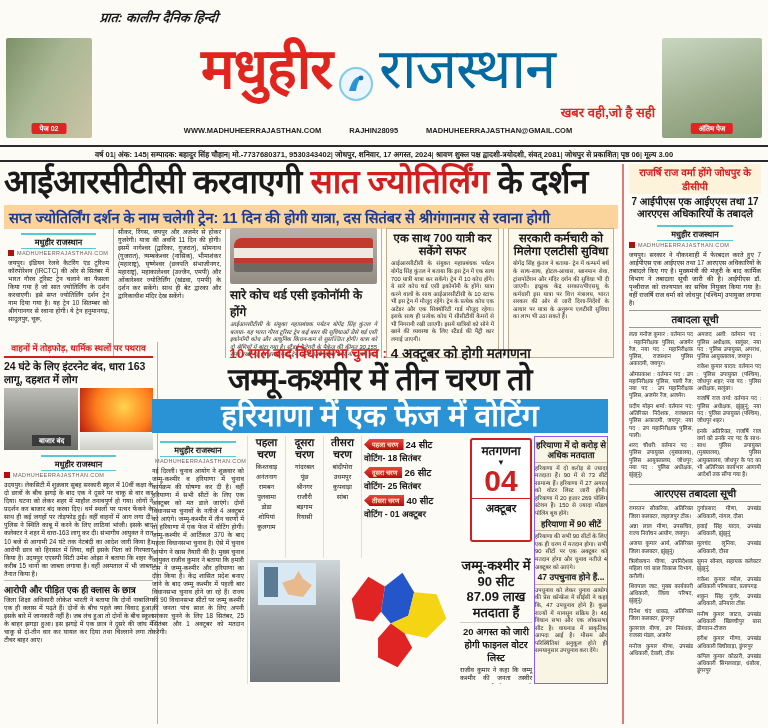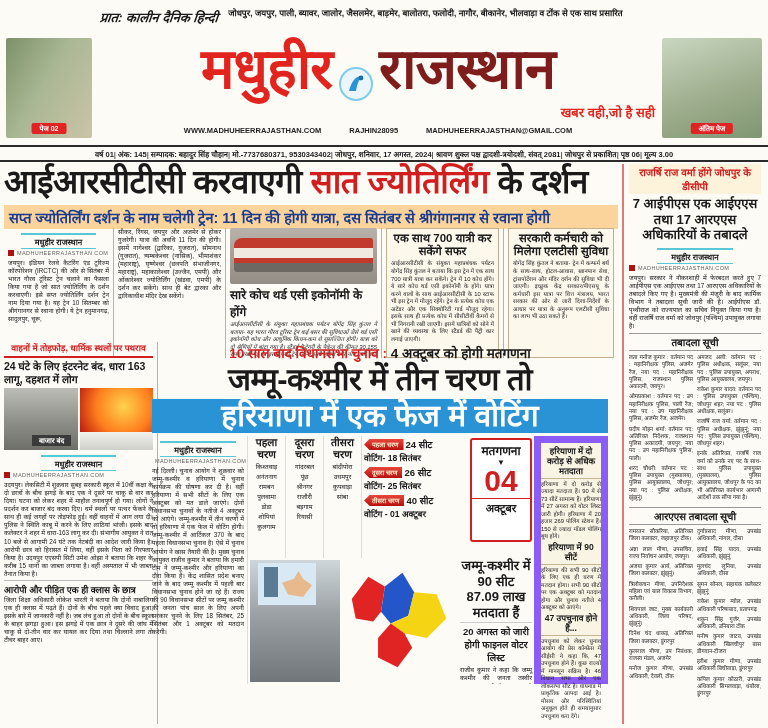--- a/index.html
+++ b/index.html
@@ -10,21 +10,21 @@
   .mast{position:absolute;top:0;left:0;width:768px;height:145px;}
   .mast-photo{position:absolute;top:38px;width:86px;height:100px;border-radius:2px;}
   .mast-photo.l{left:6px;background:linear-gradient(120deg,#7c9168,#a9b794 45%,#cbc4a6);}
   .mast-photo.r{right:6px;width:100px;background:linear-gradient(160deg,#c9d7c1,#9fae8e 55%,#7f9672);}
   .photo-tag{position:absolute;bottom:4px;left:50%;transform:translateX(-50%);background:#e02424;color:#fff;font-size:7px;font-weight:bold;padding:1px 8px;border-radius:2px;white-space:nowrap;}
   .mast-topline{position:absolute;top:8px;left:100px;right:112px;display:flex;gap:10px;align-items:flex-start;}
   .pretitle{font-style:italic;font-weight:bold;font-size:13px;white-space:nowrap;transform:skewX(-6deg);}
   .cities{font-weight:bold;font-size:8.5px;line-height:1.3;}
   .title-row{position:absolute;top:28px;left:100px;right:112px;text-align:center;white-space:nowrap;}
   .title-red{font-size:56px;font-weight:bold;color:#e2241f;letter-spacing:-1px;}
-  .title-black{font-size:56px;font-weight:bold;color:#7f1d1d;letter-spacing:-1px;}
+  .title-black{font-size:56px;font-weight:normal;color:#0369a1;letter-spacing:-1px;}
   .logo{display:inline-block;width:34px;height:34px;vertical-align:middle;margin:0 2px;}
   .tagline{position:absolute;top:103px;right:113px;color:#e2241f;font-weight:bold;font-size:13px;}
   .mast-bottom{position:absolute;top:126px;left:100px;right:112px;display:flex;justify-content:center;gap:28px;font-size:7.5px;font-weight:bold;color:#222;}
   
   .dateline{position:absolute;top:145px;left:0;width:768px;height:17px;border-top:2px solid #2b2b2b;border-bottom:2px solid #2b2b2b;display:flex;align-items:center;justify-content:center;font-size:7.5px;font-weight:bold;box-sizing:border-box;}
   .dateline span+span::before{content:"  |  ";color:#555;}
   
   .lead{position:absolute;top:164px;left:4px;width:614px;}
   .lead-h{font-size:33px;font-weight:bold;line-height:1.1;letter-spacing:-0.5px;white-space:nowrap;}
   .red{color:#d11f1f;}
@@ -43,21 +43,21 @@
   .trainbox{width:100%;height:56px;background:linear-gradient(#b9b2aa,#948d85);position:relative;border-radius:2px;overflow:hidden;}
   .trainbody{position:absolute;left:4px;right:4px;top:10px;height:34px;border-radius:8px 3px 3px 3px;background:linear-gradient(180deg,#c23a2e 0 30%,#efe9e2 30% 58%,#c23a2e 58% 74%,#6e6862 74% 100%);}
   .cap-title{font-weight:bold;font-size:12px;margin:2px 0 1px;}
   .cap-text{font-size:5.8px;line-height:1.3;font-style:italic;color:#222;}
   .sbox{border:1px solid #c5ad8f;background:#fcf8ec;padding:3px 4px;height:100%;box-sizing:border-box;}
   .sbox-title{font-weight:bold;font-size:11.5px;text-align:center;line-height:1.15;margin-bottom:2px;}
   .t55{font-size:5.8px;line-height:1.3;}
   
   .rail{position:absolute;top:164px;left:622px;width:142px;height:560px;border-left:2px solid #e07a7a;padding:0 3px 0 5px;box-sizing:border-box;overflow:hidden;}
   .rail-tophead{background:#fdf3da;color:#d11f1f;font-weight:bold;font-size:10px;text-align:center;padding:1px 2px;}
-  .rail-h{font-weight:bold;font-size:13px;text-align:center;line-height:1.2;margin:2px 0;}
+  .rail-h{font-weight:bold;font-size:10px;text-align:center;line-height:1.2;margin:2px 0;}
   .rail-sec{font-weight:bold;font-size:10px;text-align:center;border-top:1px solid #999;border-bottom:1px solid #999;margin:3px 0;padding:1px 0;}
   .rail-cols{display:flex;gap:4px;}
   .rail-cols>div{flex:1;}
   .rl .li{font-size:5.6px;line-height:1.3;margin-bottom:3px;text-align:justify;}
   
   .leftart{position:absolute;top:342px;left:4px;width:154px;height:382px;overflow:hidden;border-right:1px solid #d9a2a2;padding-right:4px;box-sizing:border-box;}
   .la-kicker{color:#d11f1f;font-weight:bold;font-size:8.7px;text-align:center;border-bottom:2px solid #d11f1f;padding-bottom:2px;}
   .la-h{font-weight:bold;font-size:20px;line-height:1.1;text-align:center;margin:3px 0;}
   .la-sub{font-weight:bold;font-size:10.5px;line-height:1.2;margin:2px 0 3px;}
   .la-photos{display:flex;gap:2px;position:relative;height:62px;}
@@ -90,38 +90,37 @@
   .countbox .m{font-weight:bold;font-size:11px;border-top:1px solid #d11f1f;margin-top:2px;padding-top:1px;}
   .mid-bottom{flex:1;display:flex;overflow:hidden;}
   .crowd{width:90px;background:linear-gradient(180deg,#cfd6da,#9aa0a4 45%,#70767a);position:relative;margin:2px;}
   .evm{position:absolute;top:3px;left:8px;width:58px;height:42px;background:#d9e9f4;}
   .evm .machine{position:absolute;left:6px;top:4px;width:14px;height:30px;background:#5b7b94;}
   .evm .hand{position:absolute;right:4px;top:8px;width:30px;height:26px;background:#e8b98c;clip-path:polygon(0 45%,40% 30%,55% 0,70% 30%,100% 55%,70% 100%,20% 90%);}
   .jkmap{width:112px;margin:2px;}
   .jkblock{flex:1;padding:0 2px;}
   .jk-h{font-weight:bold;font-size:13px;line-height:1.2;text-align:center;}
   .jk-sub{font-weight:bold;font-size:9.5px;text-align:center;margin:2px 0;border-top:1px solid #ccc;padding-top:2px;}
-  .c-colH{width:104px;background:#f9f5e4;border:7px solid #8b5cf6;box-sizing:border-box;padding:2px 0;}
+  .c-colH{width:104px;background:#f9f5e4;border:1px solid #8b5cf6;box-sizing:border-box;padding:2px 0;}
   .h-sec-t{font-weight:bold;font-size:8.6px;text-align:center;line-height:1.15;border-bottom:1px solid #c9b492;margin:2px 0;padding-bottom:1px;}
 </style>
 </head>
 <body>
 
 <div class="page">
 
   <div class="mast">
     <div class="mast-photo l">
       <span class="photo-tag">पेज 02</span>
     </div>
     <div class="mast-photo r">
       <span class="photo-tag">अंतिम पेज</span>
     </div>
     <div class="mast-topline">
       <span class="pretitle">प्रात: कालीन दैनिक हिन्दी</span>
-      <span class="cities">जोधपुर, जयपुर, पाली, ब्यावर, जालोर, जैसलमेर, बाड़मेर, बालोतरा, फलोदी, नागौर, बीकानेर, भीलवाड़ा व टोंक से एक साथ प्रसारित</span>
     </div>
     <div class="title-row">
       <span class="title-red">मधुहीर</span>
       <svg class="logo" viewBox="0 0 34 34">
         <circle cx="17" cy="17" r="16" fill="#eaf6fc" stroke="#7fcbe8" stroke-width="2"></circle>
         <path d="M10 24 Q14 8 24 9 Q18 14 17 24 Z" fill="#2a93d5"></path>
         <circle cx="22" cy="11" r="2.4" fill="#1b6faa"></circle>
       </svg>
       <span class="title-black">राजस्थान</span>
     </div>

